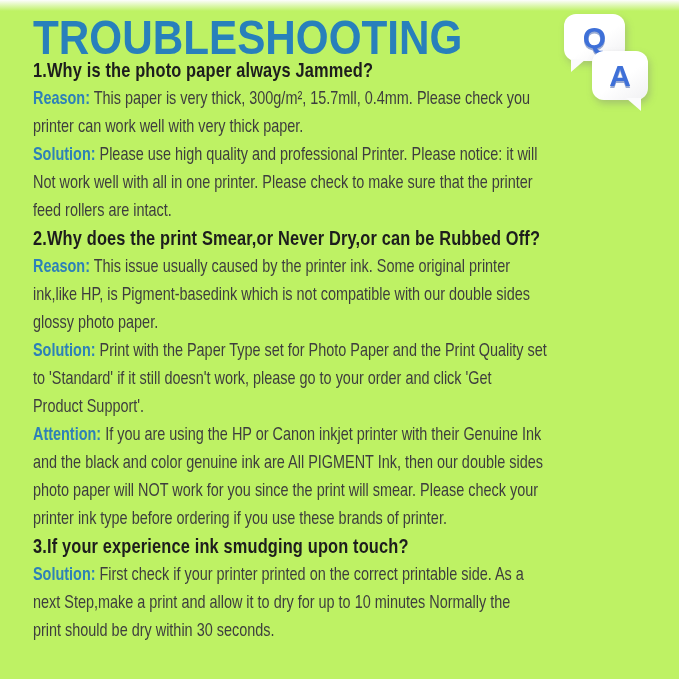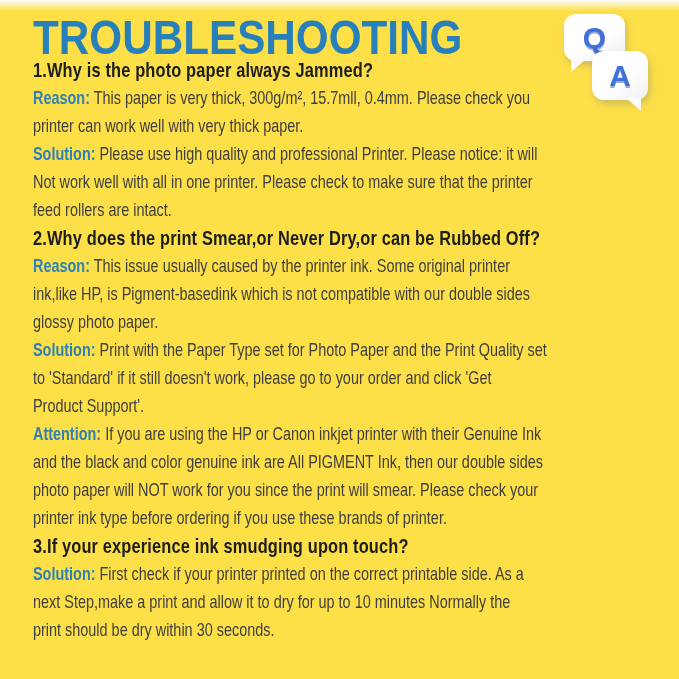--- a/index.html
+++ b/index.html
@@ -8,21 +8,21 @@
     width: 679px;
     height: 679px;
     overflow: hidden;
     background: #e9e9e9;
     font-family: "Liberation Sans", sans-serif;
   }
   .canvas {
     position: relative;
     width: 679px;
     height: 679px;
-    background: #fde047;
+    background: #bef264;
   }
   .top-sheen {
     position: absolute;
     top: 0; left: 0; right: 0;
     height: 11px;
     background: linear-gradient(#fdfdfd, rgba(253,253,253,0));
     pointer-events: none;
   }
   .title {
     position: absolute;

